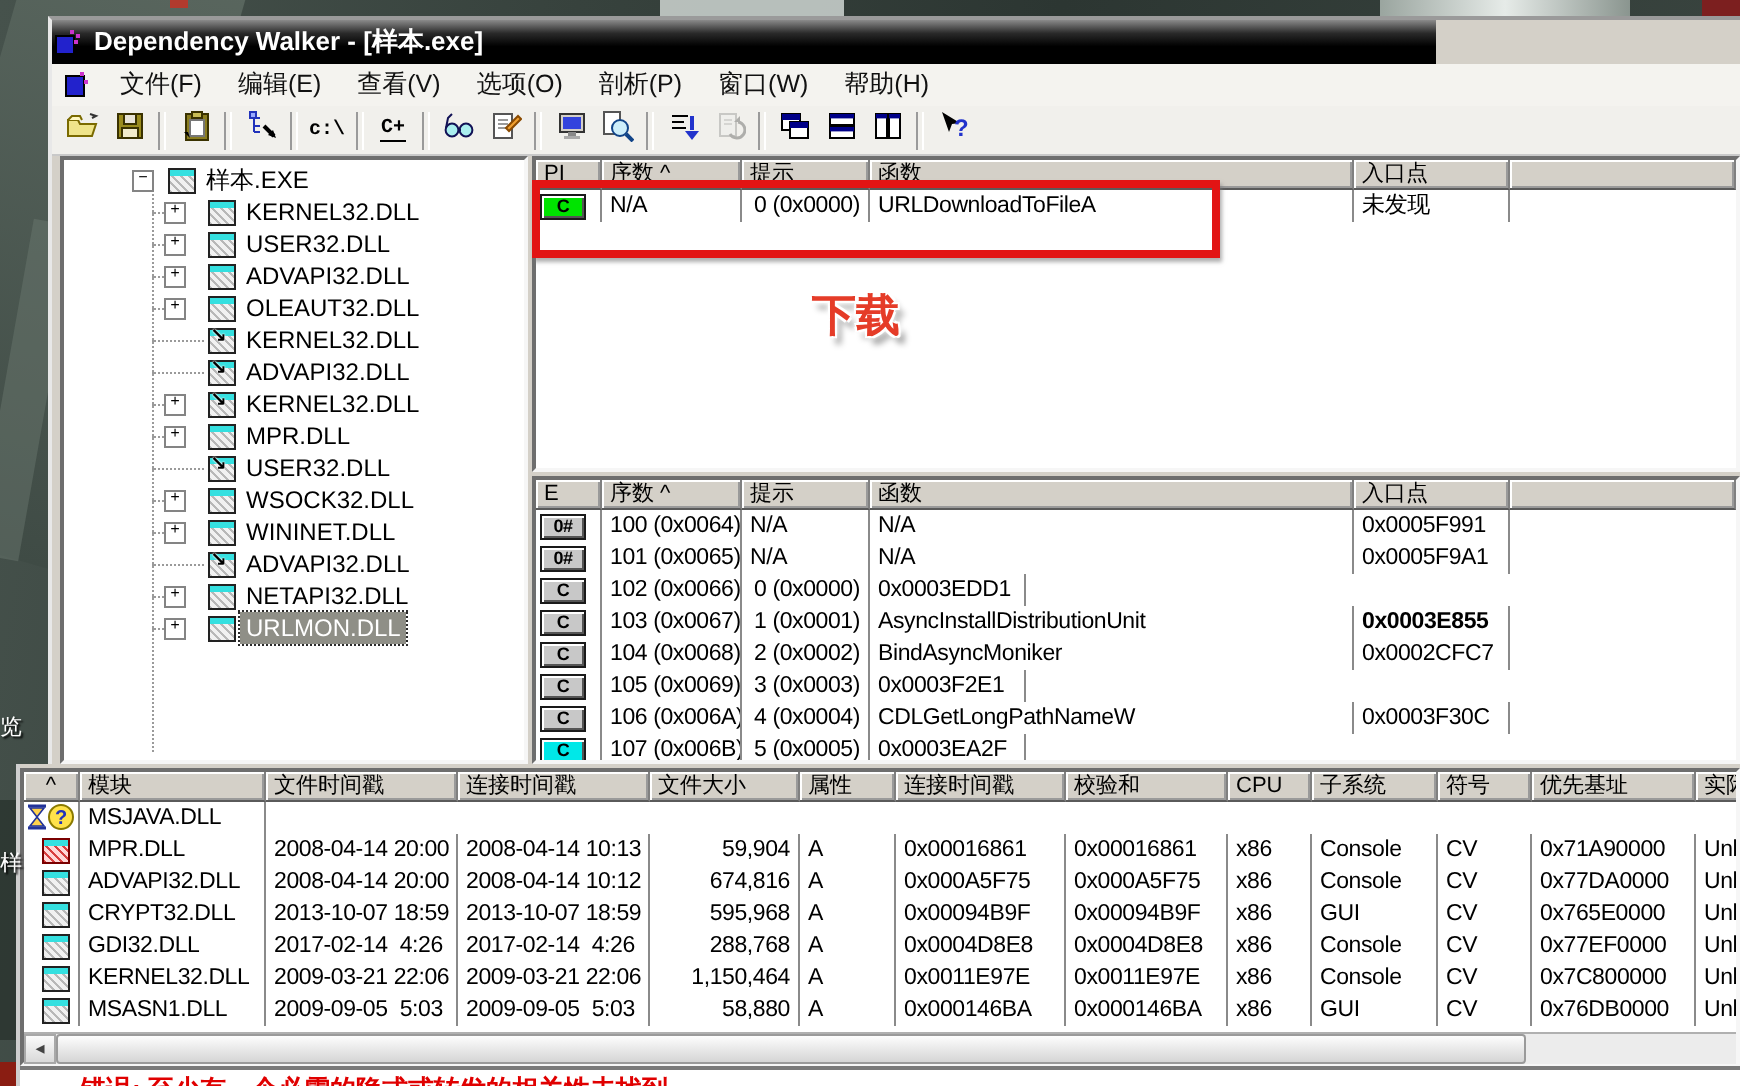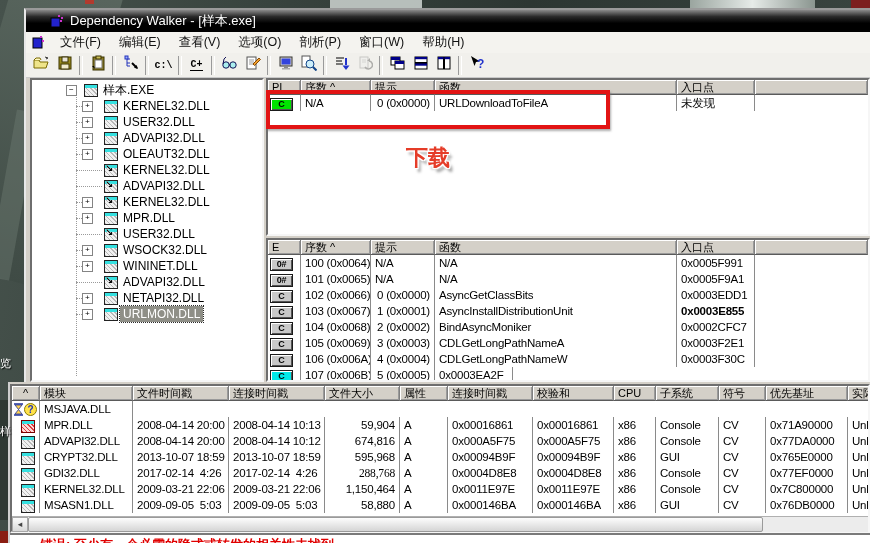--- a/index.html
+++ b/index.html
@@ -7,23 +7,23 @@
        font-family:"Liberation Sans","DejaVu Sans",sans-serif;background:#333;}
   
   #desktop{position:absolute;inset:0;
     background:linear-gradient(100deg,#46524c 0%,#37423d 30%,#2c3632 55%,#3c4742 100%);}
   .wp{position:absolute;}
   
   #win-bg{position:absolute;left:24px;top:8px;width:846px;height:376px;background:#d4d0c8;
     border-left:2px solid #e8e8e8;border-top:2px solid #9a9a9a;}
   #win-bg-low{position:absolute;left:8px;top:382px;width:862px;height:161px;background:#d4d0c8;
     border-left:2px solid #cfcfcf;}
-  #titlebar{position:absolute;left:26px;top:10px;width:844px;height:22px;
+  #titlebar{position:absolute;left:26px;top:10px;width:692px;height:22px;
     background:linear-gradient(#8a8a8a 0,#2a2a2a 30%,#000 60%);
-    display:flex;align-items:center;color:#fff;font-weight:normal;font-size:13px;gap:6px;padding-left:24px;box-sizing:border-box;}
+    display:flex;align-items:center;color:#fff;font-weight:bold;font-size:13px;gap:6px;padding-left:1px;box-sizing:border-box;}
   #menubar{position:absolute;left:26px;top:32px;width:844px;height:21px;background:#f4f3ef;
     border-bottom:1px solid #cfcfcf;display:flex;align-items:center;font-size:12.5px;color:#111;}
   .menu-item{padding:2px 9px;cursor:default;}
   #toolbar{position:absolute;left:26px;top:53px;width:844px;height:25px;background:#f1f0ec;
     border-bottom:1px solid #c9c9c9;display:flex;align-items:center;padding-left:4px;box-sizing:border-box;}
   .tbtn{width:23px;height:22px;display:flex;align-items:center;justify-content:center;}
   .tbtn.disabled{opacity:.38;filter:grayscale(1);}
   .tsep{width:2px;height:19px;border-left:1px solid #9a9a9a;border-right:1px solid #fff;margin:0 3px;}
   .tglyph{font:bold 10px "Liberation Mono","DejaVu Sans Mono",monospace;color:#000;}
   .tglyph.ul{border-bottom:1px solid #000;}
@@ -382,21 +382,20 @@
       <div class="cell" style="width: 70px; flex: 0 0 70px;">101 (0x0065)</div>
       <div class="cell" style="width: 64px; flex: 0 0 64px;">N/A</div>
       <div class="cell" style="width: 242px; flex: 0 0 242px;">N/A</div>
       <div class="cell" style="width: 78px; flex: 0 0 78px;">0x0005F9A1</div>
       <div class="cell noborder" style="flex: 1 1 0%;"></div>
     </div>
     <div class="lrow">
       <div class="cell" style="width: 33px; flex: 0 0 33px; padding: 0px;"><span class="fnicon gray">C</span></div>
       <div class="cell" style="width: 70px; flex: 0 0 70px;">102 (0x0066)</div>
       <div class="cell r" style="width: 64px; flex: 0 0 64px;">0 (0x0000)</div>
-      <div class="cell" style="width: 242px; flex: 0 0 242px;">AsyncGetClassBits</div>
       <div class="cell" style="width: 78px; flex: 0 0 78px;">0x0003EDD1</div>
       <div class="cell noborder" style="flex: 1 1 0%;"></div>
     </div>
     <div class="lrow">
       <div class="cell" style="width: 33px; flex: 0 0 33px; padding: 0px;"><span class="fnicon gray">C</span></div>
       <div class="cell" style="width: 70px; flex: 0 0 70px;">103 (0x0067)</div>
       <div class="cell r" style="width: 64px; flex: 0 0 64px;">1 (0x0001)</div>
       <div class="cell" style="width: 242px; flex: 0 0 242px;">AsyncInstallDistributionUnit</div>
       <div class="cell" style="width: 78px; flex: 0 0 78px; font-weight: bold;">0x0003E855</div>
       <div class="cell noborder" style="flex: 1 1 0%;"></div>
@@ -406,21 +405,20 @@
       <div class="cell" style="width: 70px; flex: 0 0 70px;">104 (0x0068)</div>
       <div class="cell r" style="width: 64px; flex: 0 0 64px;">2 (0x0002)</div>
       <div class="cell" style="width: 242px; flex: 0 0 242px;">BindAsyncMoniker</div>
       <div class="cell" style="width: 78px; flex: 0 0 78px;">0x0002CFC7</div>
       <div class="cell noborder" style="flex: 1 1 0%;"></div>
     </div>
     <div class="lrow">
       <div class="cell" style="width: 33px; flex: 0 0 33px; padding: 0px;"><span class="fnicon gray">C</span></div>
       <div class="cell" style="width: 70px; flex: 0 0 70px;">105 (0x0069)</div>
       <div class="cell r" style="width: 64px; flex: 0 0 64px;">3 (0x0003)</div>
-      <div class="cell" style="width: 242px; flex: 0 0 242px;">CDLGetLongPathNameA</div>
       <div class="cell" style="width: 78px; flex: 0 0 78px;">0x0003F2E1</div>
       <div class="cell noborder" style="flex: 1 1 0%;"></div>
     </div>
     <div class="lrow">
       <div class="cell" style="width: 33px; flex: 0 0 33px; padding: 0px;"><span class="fnicon gray">C</span></div>
       <div class="cell" style="width: 70px; flex: 0 0 70px;">106 (0x006A)</div>
       <div class="cell r" style="width: 64px; flex: 0 0 64px;">4 (0x0004)</div>
       <div class="cell" style="width: 242px; flex: 0 0 242px;">CDLGetLongPathNameW</div>
       <div class="cell" style="width: 78px; flex: 0 0 78px;">0x0003F30C</div>
       <div class="cell noborder" style="flex: 1 1 0%;"></div>
@@ -504,21 +502,21 @@
       <div class="cell" style="width: 63px; flex: 0 0 63px;">GUI</div>
       <div class="cell" style="width: 47px; flex: 0 0 47px;">CV</div>
       <div class="cell" style="width: 82px; flex: 0 0 82px;">0x765E0000</div>
       <div class="cell" style="width: 120px; flex: 0 0 120px;">Unknown</div>
     </div>
     <div class="lrow">
       <div class="cell" style="width: 28px; flex: 0 0 28px; padding: 0px 1px;"><span class="dll" style="margin: 2px 0px 0px 8px;"></span></div>
       <div class="cell" style="width: 93px; flex: 0 0 93px;">GDI32.DLL</div>
       <div class="cell" style="width: 96px; flex: 0 0 96px;">2017-02-14  4:26</div>
       <div class="cell" style="width: 96px; flex: 0 0 96px;">2017-02-14  4:26</div>
-      <div class="cell r" style="width: 75px; flex: 0 0 75px; font-family: Liberation Serif, serif;">288,768</div>
+      <div class="cell r" style="width: 75px; flex: 0 0 75px;">288,768</div>
       <div class="cell" style="width: 48px; flex: 0 0 48px;">A</div>
       <div class="cell" style="width: 85px; flex: 0 0 85px;">0x0004D8E8</div>
       <div class="cell" style="width: 81px; flex: 0 0 81px;">0x0004D8E8</div>
       <div class="cell" style="width: 42px; flex: 0 0 42px;">x86</div>
       <div class="cell" style="width: 63px; flex: 0 0 63px;">Console</div>
       <div class="cell" style="width: 47px; flex: 0 0 47px;">CV</div>
       <div class="cell" style="width: 82px; flex: 0 0 82px;">0x77EF0000</div>
       <div class="cell" style="width: 120px; flex: 0 0 120px;">Unknown</div>
     </div>
     <div class="lrow">

